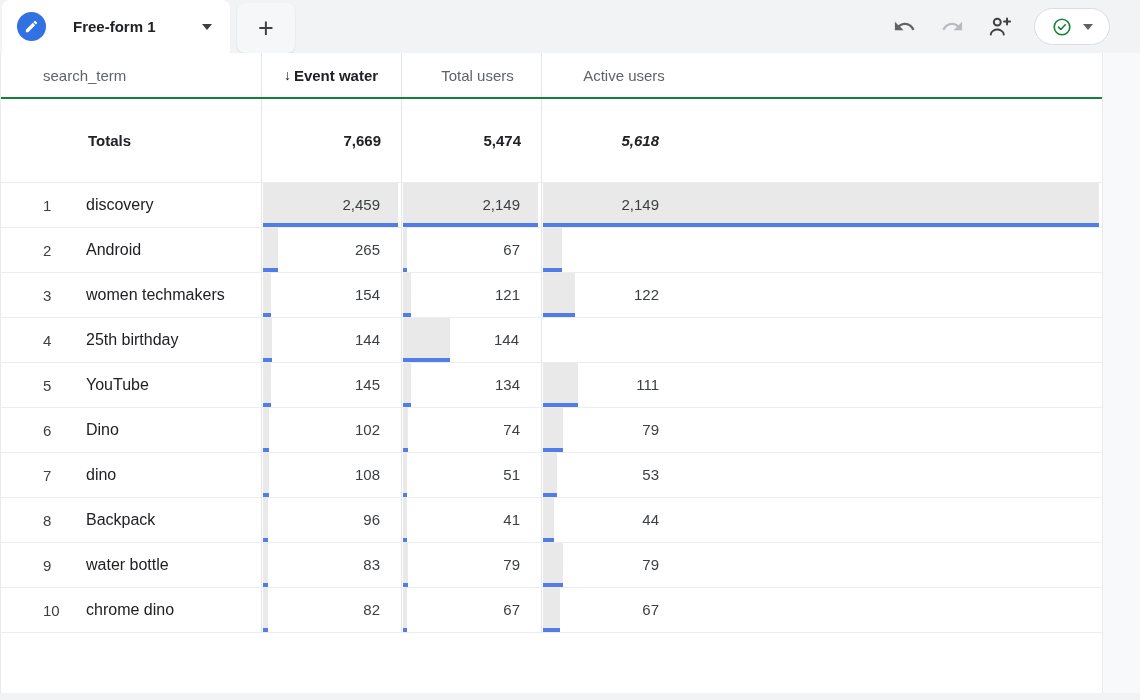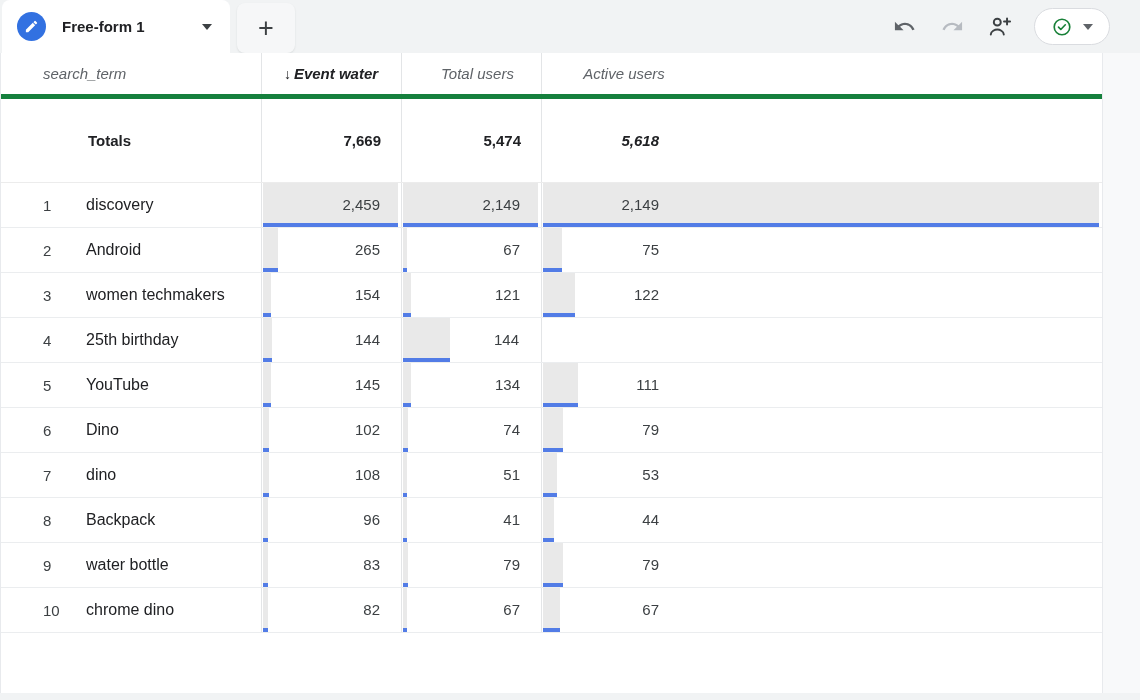--- a/index.html
+++ b/index.html
@@ -6,21 +6,21 @@
   html,body { width:1140px; height:700px; overflow:hidden;
     font-family:"Liberation Sans","DejaVu Sans",sans-serif;
     background:#f8f9fa; color:#202124; }
 
   
   .tab-strip { position:absolute; left:0; top:0; width:1140px; height:53px; background:#f1f3f4; }
   .active-tab { position:absolute; left:2px; top:0; width:228px; height:53px; background:#ffffff;
     border-radius:8px 8px 0 0; display:flex; align-items:center; cursor:pointer; }
   .tab-badge { width:29px; height:29px; border-radius:50%; background:#3271e1; margin-left:15px;
     display:flex; align-items:center; justify-content:center; flex:0 0 auto; }
-  .tab-label { margin-left:16px; font-size:15px; font-weight:700; color:#202124; white-space:nowrap; }
+  .tab-label { margin-left:27px; font-size:15px; font-weight:700; color:#202124; white-space:nowrap; }
   .tab-caret { margin-left:auto; margin-right:18px; width:0; height:0;
     border-left:5px solid transparent; border-right:5px solid transparent; border-top:6px solid #3c4043; }
   .add-tab { position:absolute; left:237px; top:3px; width:58px; height:50px; background:#f6f7f8;
     border-radius:8px; box-shadow:0 1px 2px rgba(60,64,67,.12); display:flex; align-items:center;
     justify-content:center; font-size:27px; font-weight:300; color:#3c4043; cursor:pointer; }
 
   .toolbar { position:absolute; top:0; right:30px; height:53px; display:flex; align-items:center; gap:20px; }
   .icon-btn { width:28px; height:28px; display:flex; align-items:center; justify-content:center; cursor:pointer; }
   .status-pill { width:76px; height:37px; border:1px solid #dadce0; border-radius:19px; background:#fff;
     display:flex; align-items:center; justify-content:center; gap:10px; cursor:pointer; }
@@ -29,21 +29,21 @@
 
   
   .panel { position:absolute; left:0; top:53px; width:1103px; height:640px; background:#ffffff;
     border-left:1px solid #e8eaed; border-right:1px solid #e8eaed; }
   .bottom-strip { position:absolute; left:0; top:693px; width:1140px; height:7px; background:#f1f3f4; }
 
   .vline { position:absolute; top:0; width:1px; background:#e3e5e7; height:580px; }
   .vline.v1 { left:260px; } .vline.v2 { left:400px; } .vline.v3 { left:540px; }
 
   .header-row { position:absolute; left:0; top:0; width:100%; height:46px; display:flex;
-    border-bottom:5px solid #15803d;font-style:italic; }
+    border-bottom:2px solid #15803d; }
   .h-dim { width:260px; display:flex; align-items:center; padding-left:42px;
     font-size:15px; color:#5f6368; cursor:pointer; }
   .h-metric { width:140px; display:flex; align-items:center; justify-content:center;
     font-size:15px; color:#5f6368; cursor:pointer; }
   .h-metric.sorted { font-weight:700; color:#202124; }
   .h-metric.last { width:153px; }
   .sort-arrow { font-size:14px; font-weight:400; margin-right:3px; color:#202124; }
 
   .totals-row { position:absolute; left:0; top:46px; width:100%; height:84px; display:flex;
     border-bottom:1px solid #ececec; }
@@ -187,21 +187,20 @@
       <div class="cell-inner">
         <div class="gray-bar" style="width: 3.11773%;"></div>
         <div class="blue-bar" style="width: 3.11773%;"></div>
         <span class="m-val">67</span>
       </div>
     </div>
     <div class="m-cell last">
       <div class="cell-inner">
         <div class="gray-bar" style="width: 3.49%;"></div>
         <div class="blue-bar" style="width: 3.49%;"></div>
-        <span class="m-val">75</span>
       </div>
     </div>
   </div>
 
   <div class="data-row">
     <div class="r-dim">
       <span class="r-rank">3</span>
       <span class="r-term">women techmakers</span>
     </div>
     <div class="m-cell">

